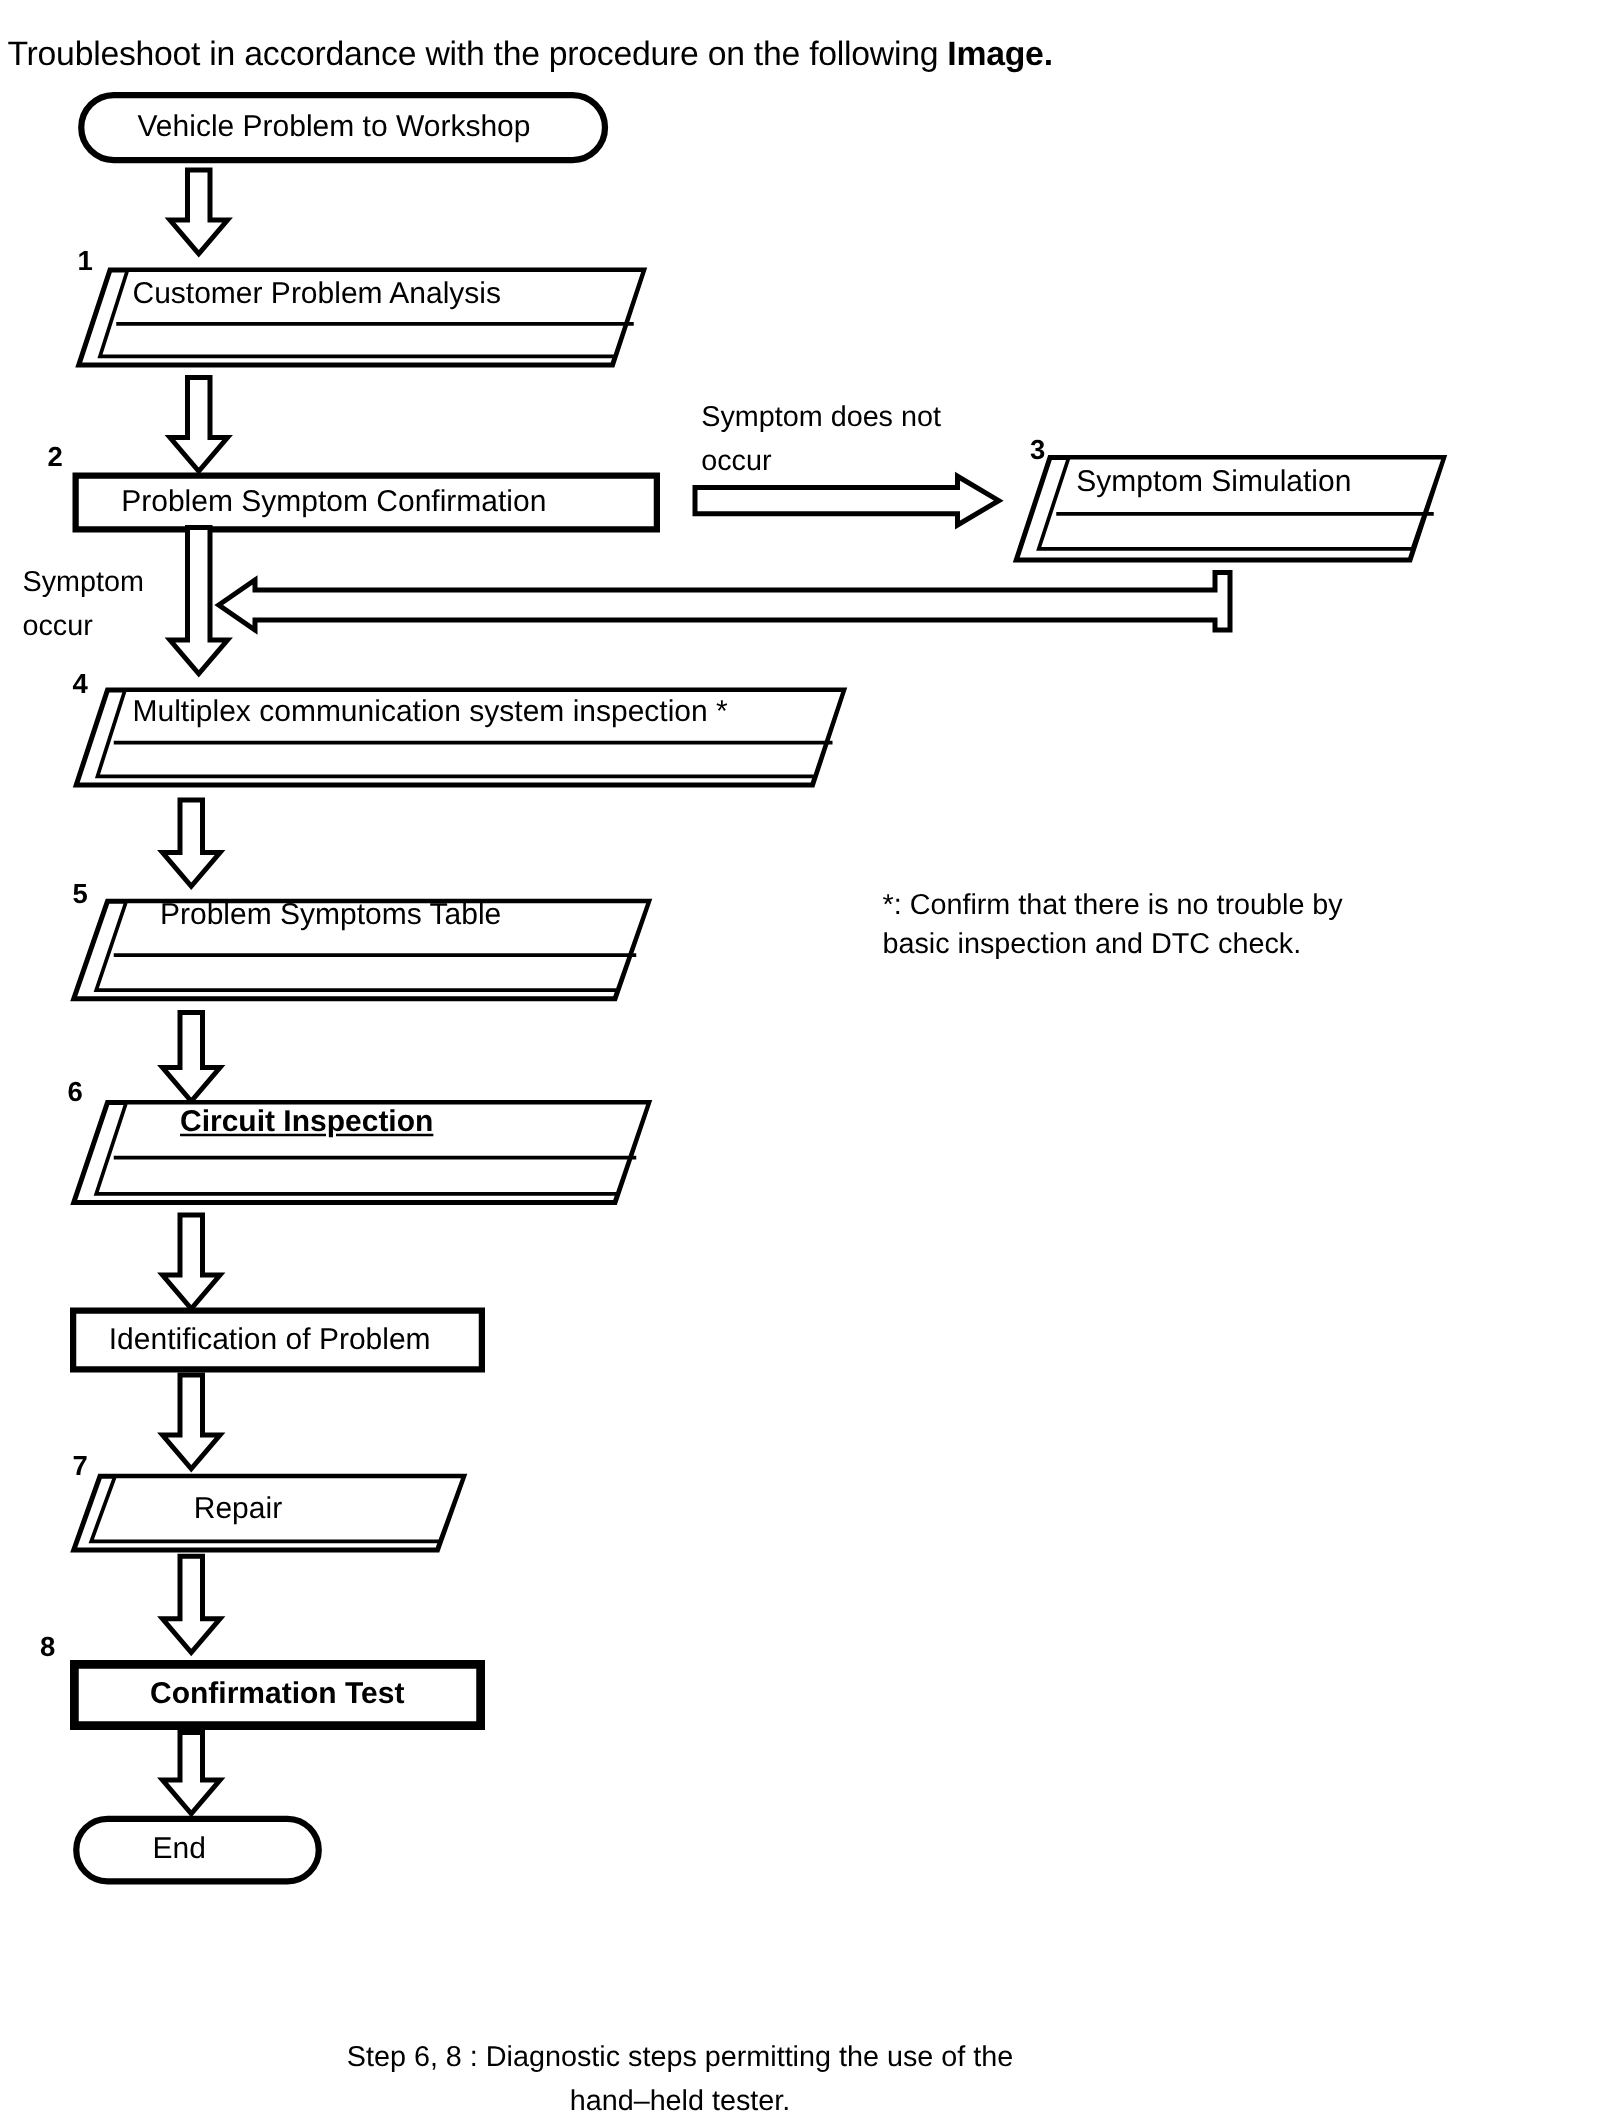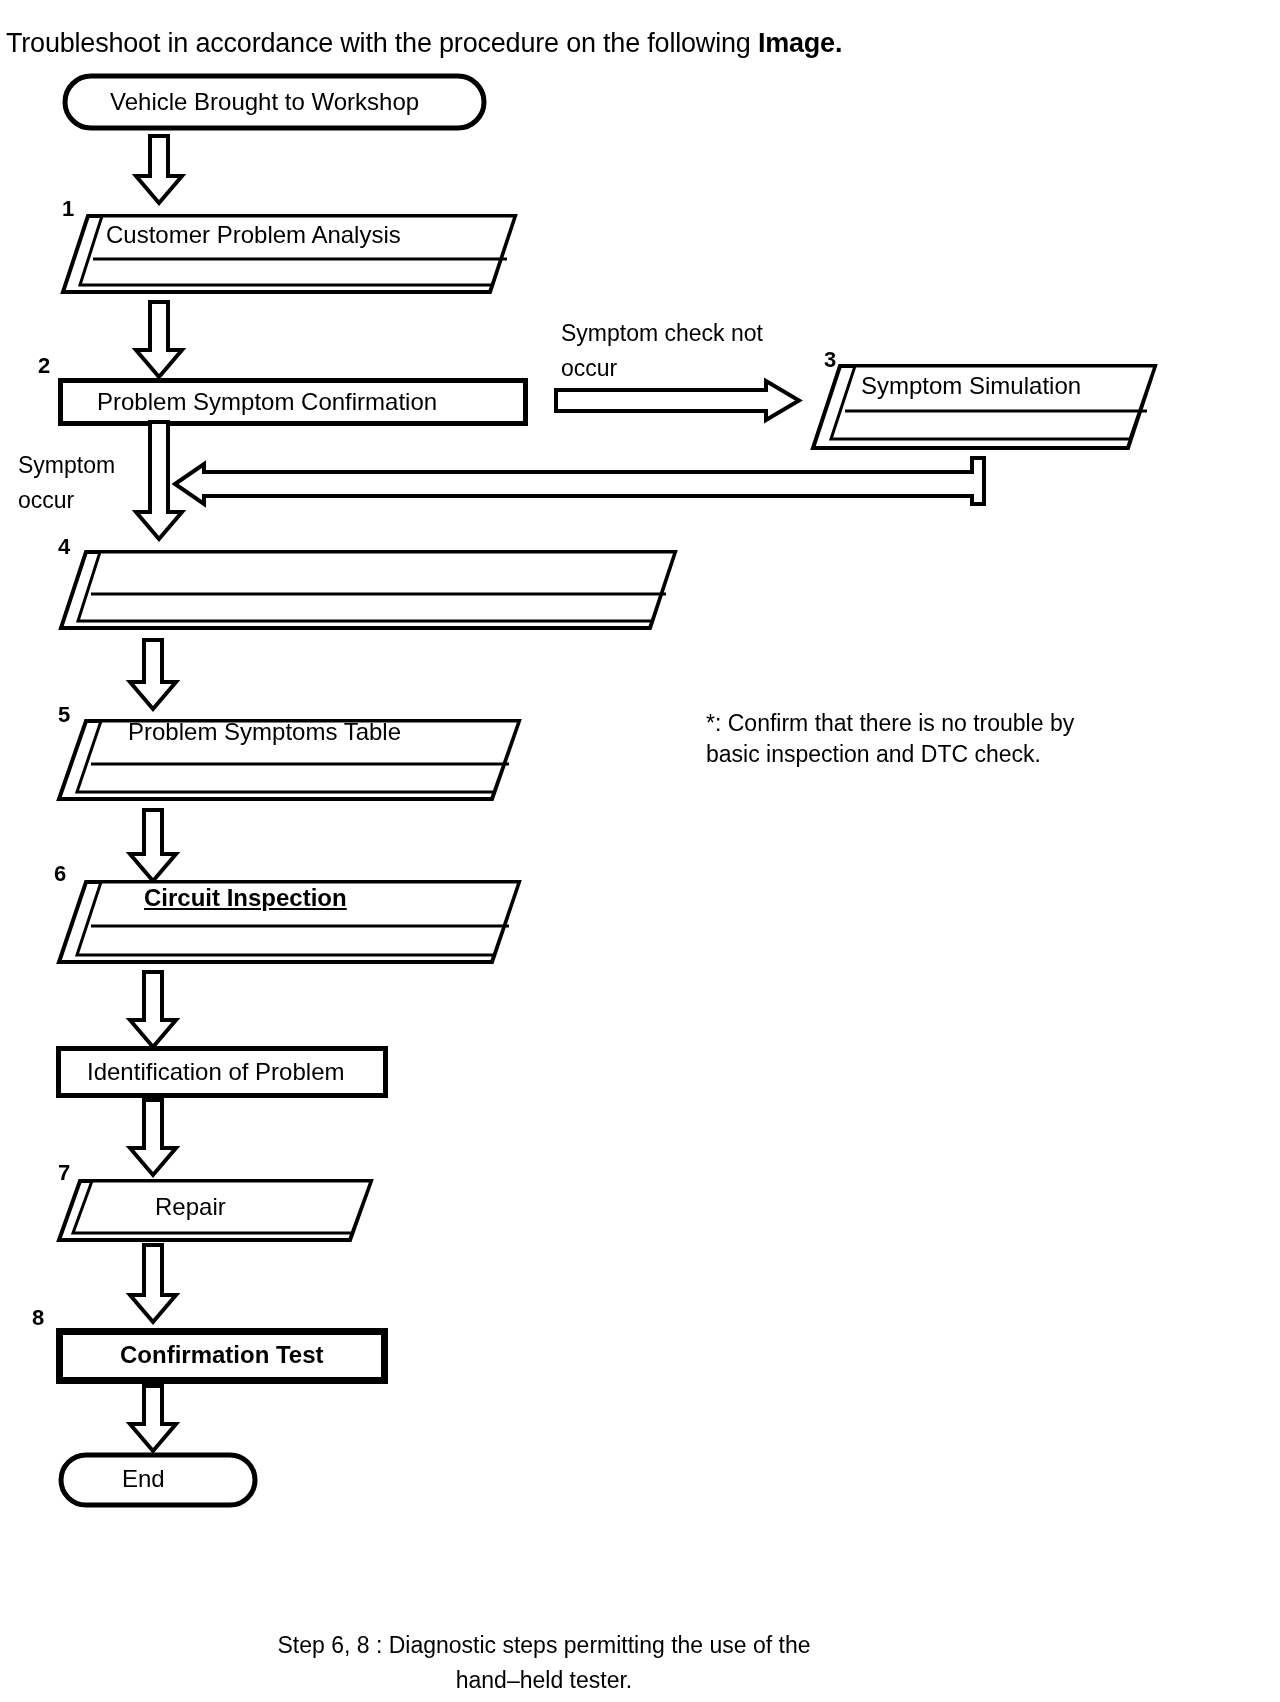--- a/index.html
+++ b/index.html
@@ -76,21 +76,21 @@
 
 <div class="stage">
 
   <div class="headline"><span>Troubleshoot in accordance with the procedure on the following </span><span class="strong">Image.</span></div>
 
   <div class="shape" style="left:62px;top:63px;">
     <svg width="425" height="58" viewBox="0 0 425 58">
       <rect x="3" y="3" width="419" height="52" rx="26" ry="26" fill="#fff" stroke="#000" stroke-width="5"></rect>
     </svg>
   </div>
-  <div class="nodetext" style="left:110px;top:80px;">Vehicle Brought to Workshop</div>
+  <div class="nodetext" style="left:110px;top:80px;">Vehicle Problem to Workshop</div>
 
   <div class="shape" style="left:133px;top:124px;">
     <svg width="52" height="72" viewBox="0 0 52 72">
       <polygon points="17,2 35,2 35,42 49,42 26,69 3,42 17,42" fill="#fff" stroke="#000" stroke-width="4"></polygon>
     </svg>
   </div>
 
   <div class="stepnum" style="left:62px;top:186px;">1</div>
   <div class="shape" style="left:60px;top:203px;">
     <svg width="458" height="82" viewBox="0 0 458 82">
@@ -108,21 +108,21 @@
   </div>
 
   <div class="stepnum" style="left:38px;top:343px;">2</div>
   <div class="shape" style="left:58px;top:368px;">
     <svg width="470" height="48" viewBox="0 0 470 48">
       <rect x="2.5" y="2.5" width="465" height="43" fill="#fff" stroke="#000" stroke-width="5"></rect>
     </svg>
   </div>
   <div class="nodetext" style="left:97px;top:380px;">Problem Symptom Confirmation</div>
 
-  <div class="edgelabel lbl-nosymptom">Symptom  check  not
+  <div class="edgelabel lbl-nosymptom">Symptom  does  not
 occur</div>
 
   <div class="shape" style="left:554px;top:369px;">
     <svg width="248" height="44" viewBox="0 0 248 44">
       <polygon points="2,11 212,11 212,2 245,21.5 212,41 212,32 2,32" fill="#fff" stroke="#000" stroke-width="4"></polygon>
     </svg>
   </div>
 
   <div class="stepnum" style="left:824px;top:337px;">3</div>
   <div class="shape" style="left:810px;top:353px;">
@@ -150,20 +150,21 @@
   </div>
 
   <div class="stepnum" style="left:58px;top:524px;">4</div>
   <div class="shape" style="left:58px;top:539px;">
     <svg width="620" height="82" viewBox="0 0 620 82">
       <polygon points="28,3 617,3 592,79 3,79" fill="#fff" stroke="#000" stroke-width="4"></polygon>
       <polygon points="42,3 617,3 594,72 20,72" fill="#fff" stroke="#000" stroke-width="3"></polygon>
       <line x1="33" y1="45" x2="608" y2="45" stroke="#000" stroke-width="3"></line>
     </svg>
   </div>
+  <div class="nodetext" style="left:106px;top:548px;">Multiplex communication system inspection *</div>
 
   <div class="note note-star">*: Confirm that there is no trouble by
 basic inspection and DTC check.</div>
 
   <div class="shape" style="left:127px;top:628px;">
     <svg width="52" height="74" viewBox="0 0 52 74">
       <polygon points="17,2 35,2 35,44 49,44 26,71 3,44 17,44" fill="#fff" stroke="#000" stroke-width="4"></polygon>
     </svg>
   </div>
 

